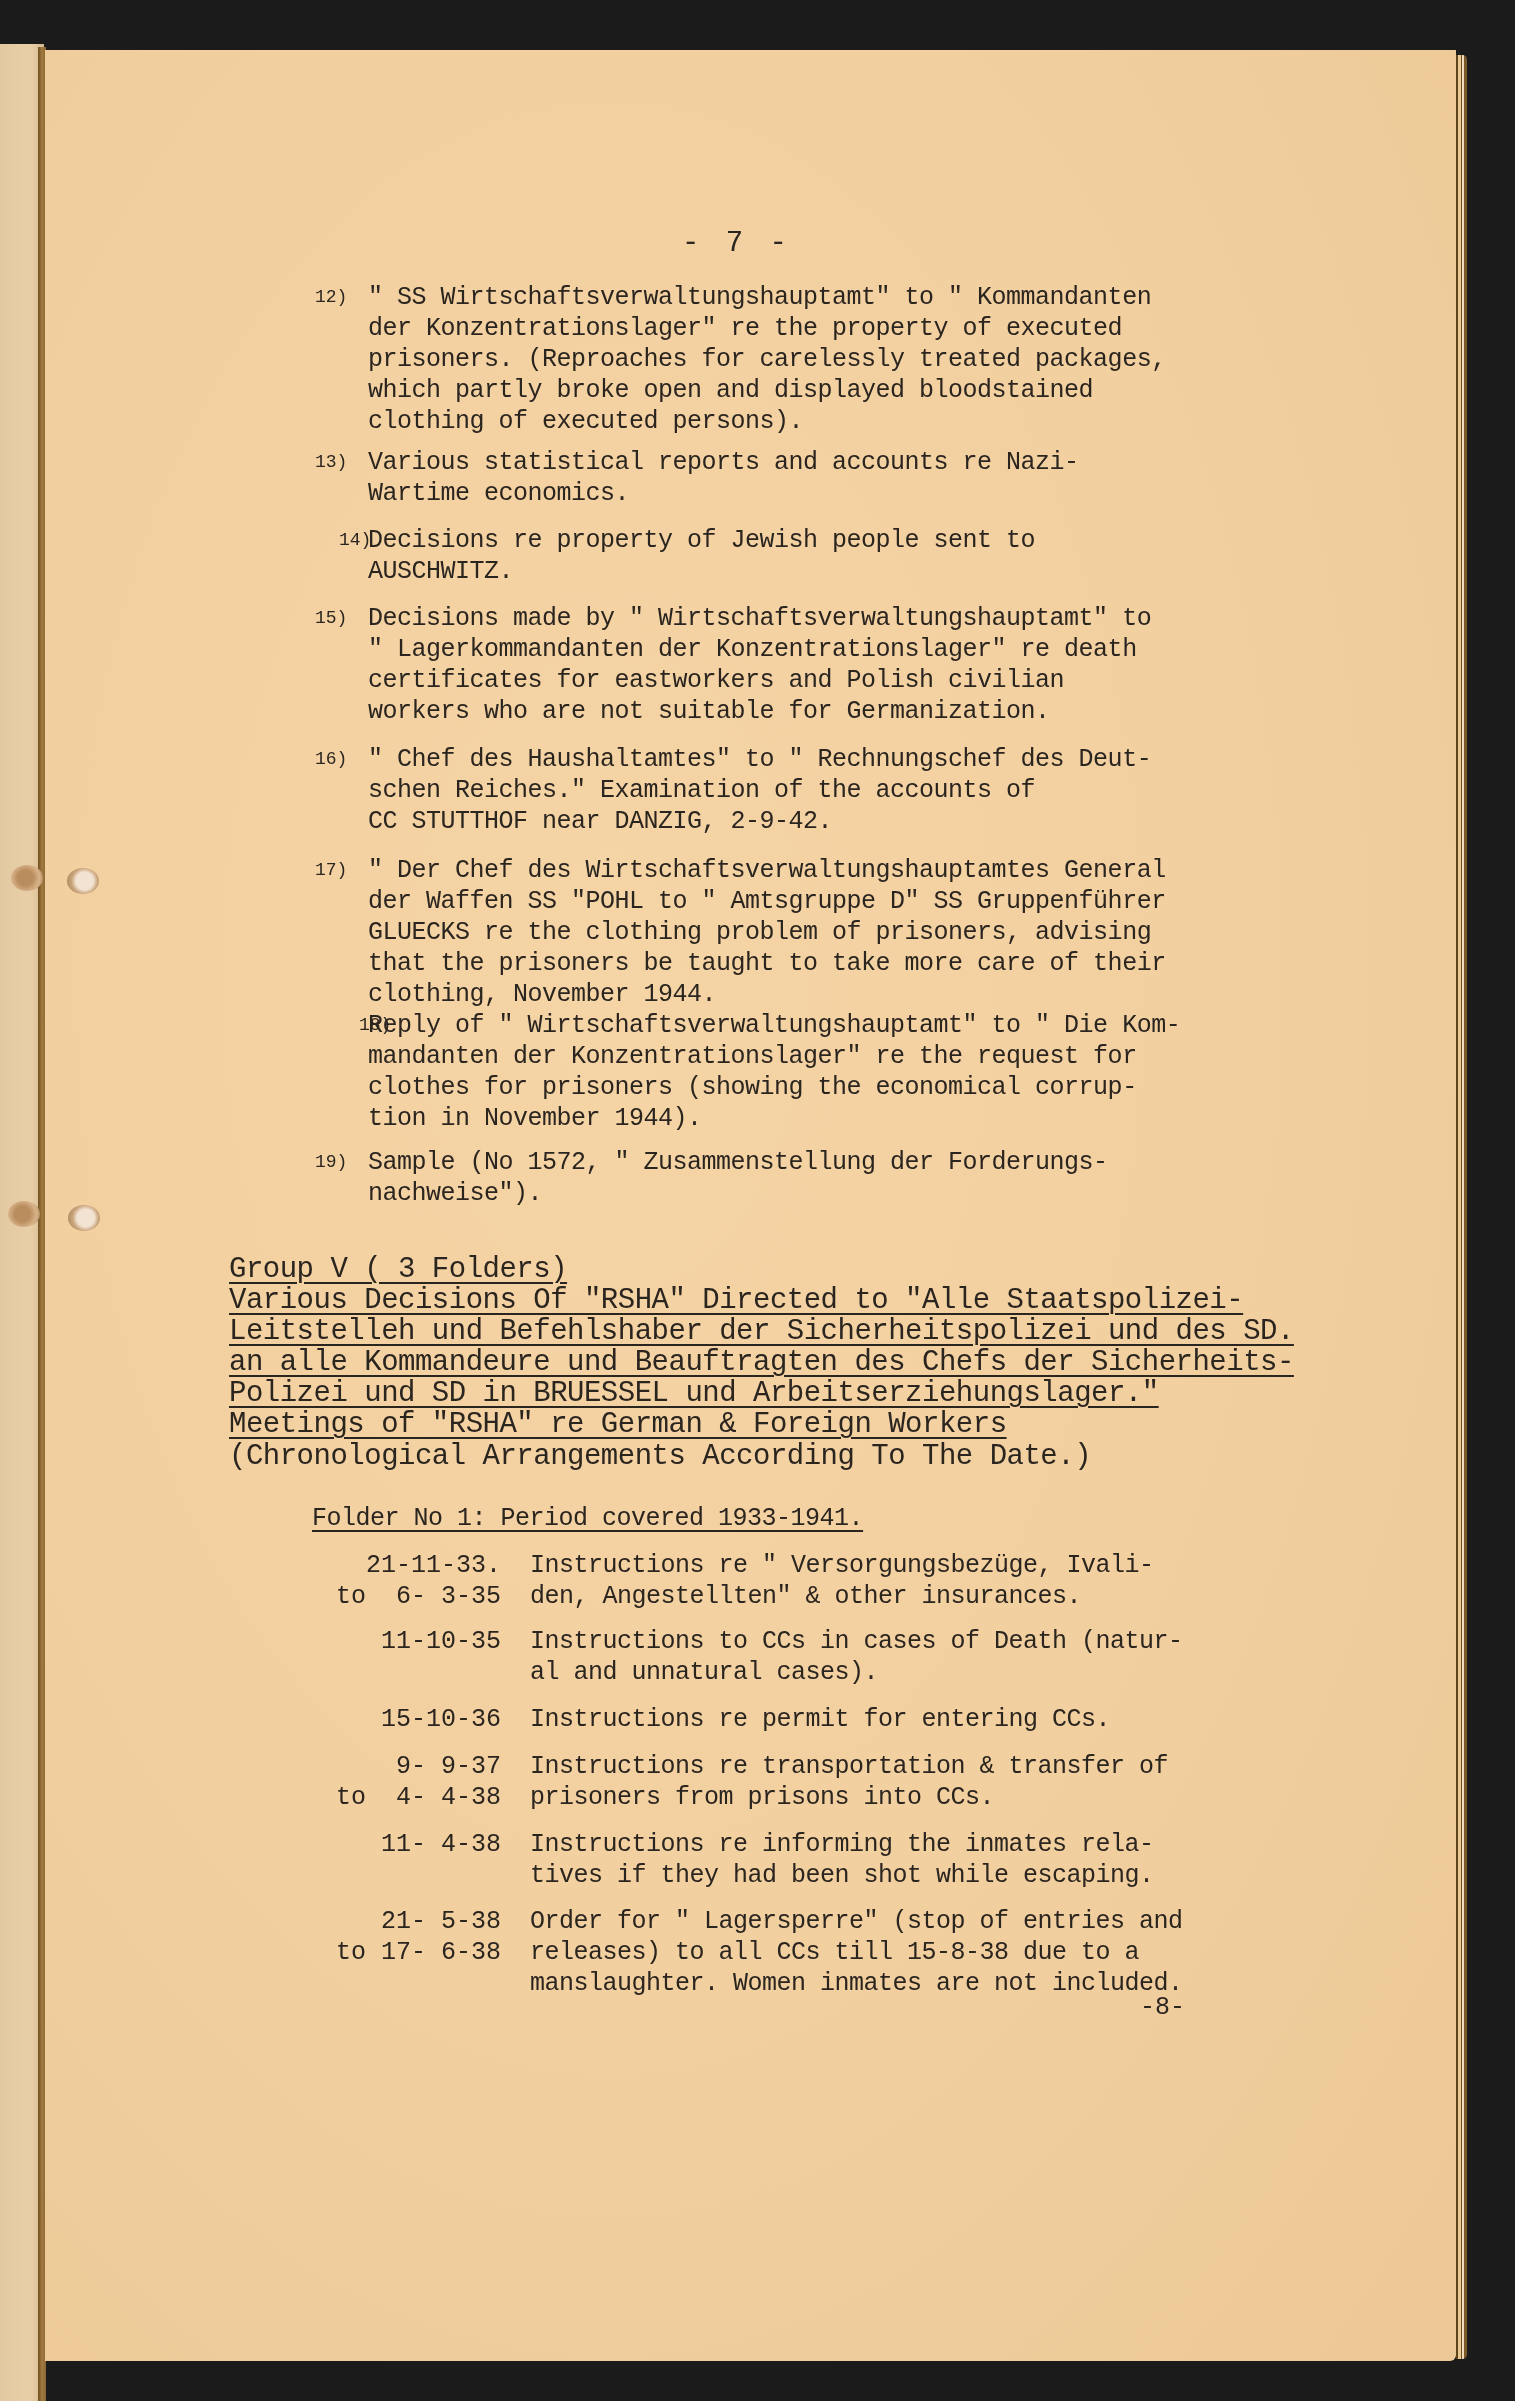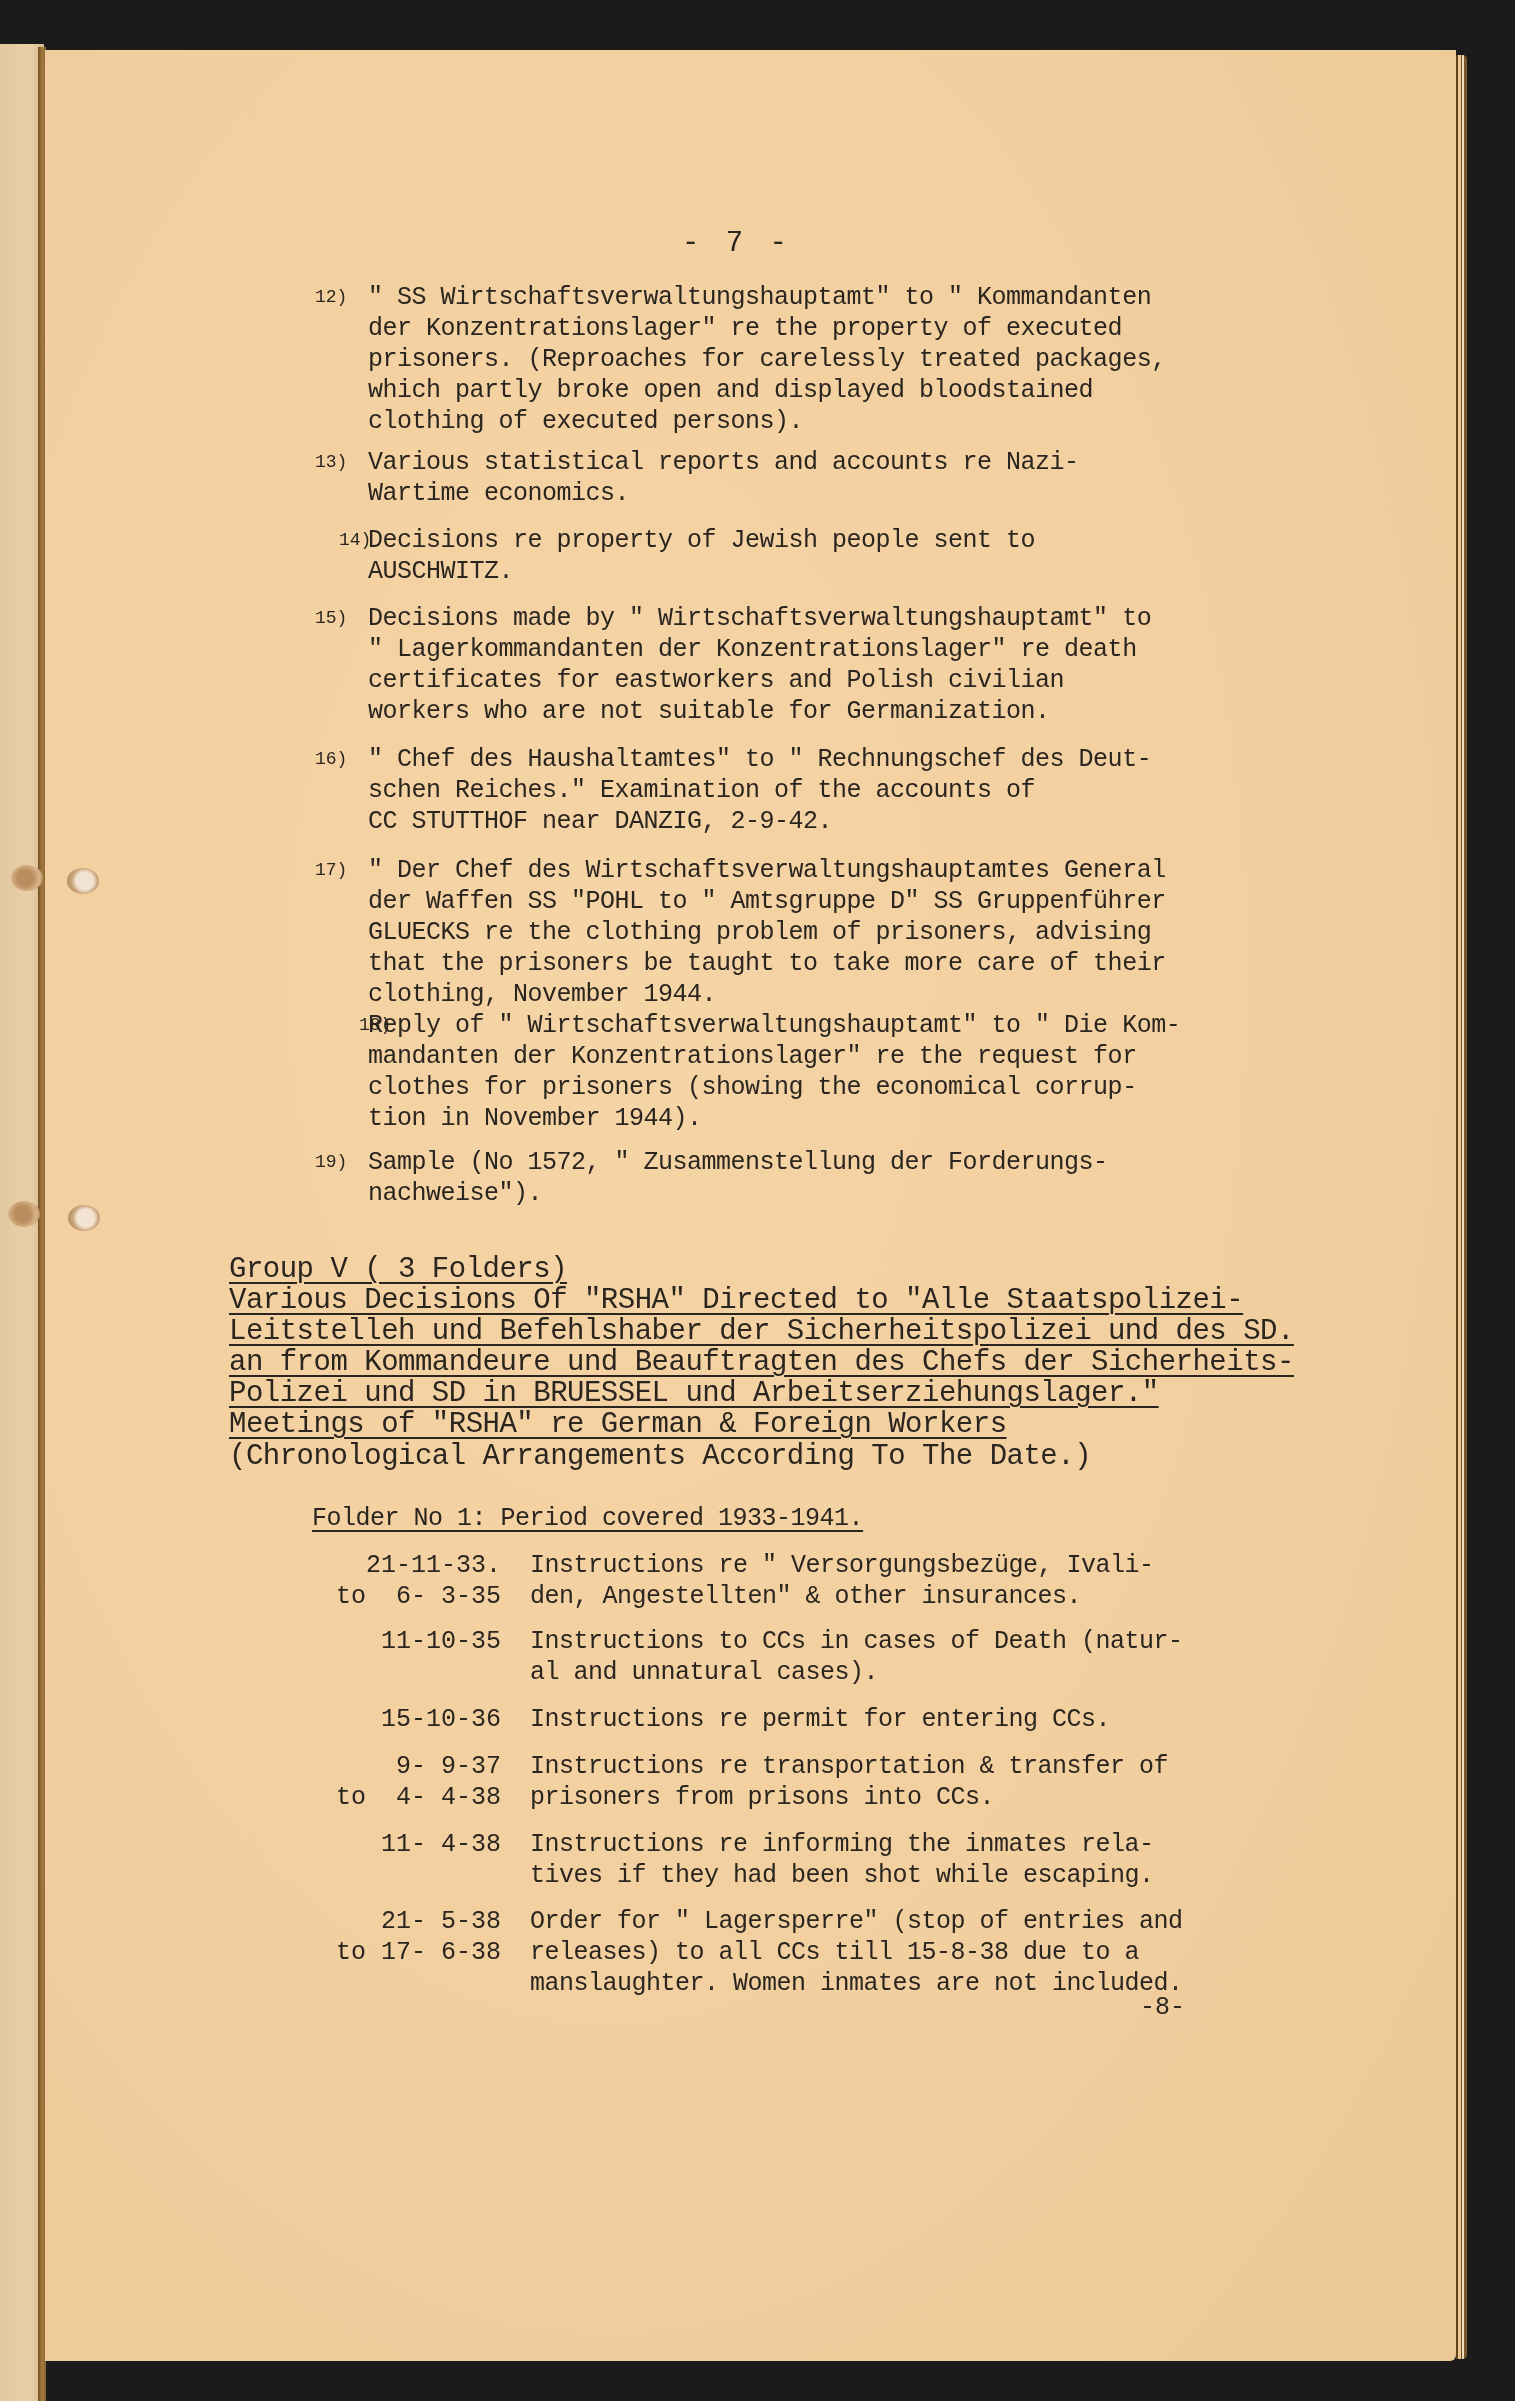--- a/index.html
+++ b/index.html
@@ -108,21 +108,21 @@
   <div>
     <span class="item-num" style="left:315px;top:1147px;">19)</span>
     <span class="item-body" style="left:368px;top:1147px;">Sample (No 1572, " Zusammenstellung der Forderungs-
 nachweise").</span>
   </div>
 
   <div>
     <div class="group-line ul" style="top:1254px;">Group V ( 3 Folders)</div>
     <div class="group-line ul" style="top:1285px;">Various Decisions Of "RSHA" Directed to "Alle Staatspolizei-</div>
     <div class="group-line ul" style="top:1316px;">Leitstelleh und Befehlshaber der Sicherheitspolizei und des SD.</div>
-    <div class="group-line ul" style="top:1347px;">an from Kommandeure und Beauftragten des Chefs der Sicherheits-</div>
+    <div class="group-line ul" style="top:1347px;">an alle Kommandeure und Beauftragten des Chefs der Sicherheits-</div>
     <div class="group-line ul" style="top:1378px;">Polizei und SD in BRUESSEL und Arbeitserziehungslager."</div>
     <div class="group-line ul" style="top:1409px;">Meetings of "RSHA" re German &amp; Foreign Workers</div>
     <div class="group-line" style="top:1441px;">(Chronological Arrangements According To The Date.)</div>
   </div>
 
   <div class="t ul" style="left:312px;top:1503px;">Folder No 1: Period covered 1933-1941.</div>
 
   <div>
     <span class="date" style="left:312px;top:1550px;">21-11-33.
 to  6- 3-35</span>

